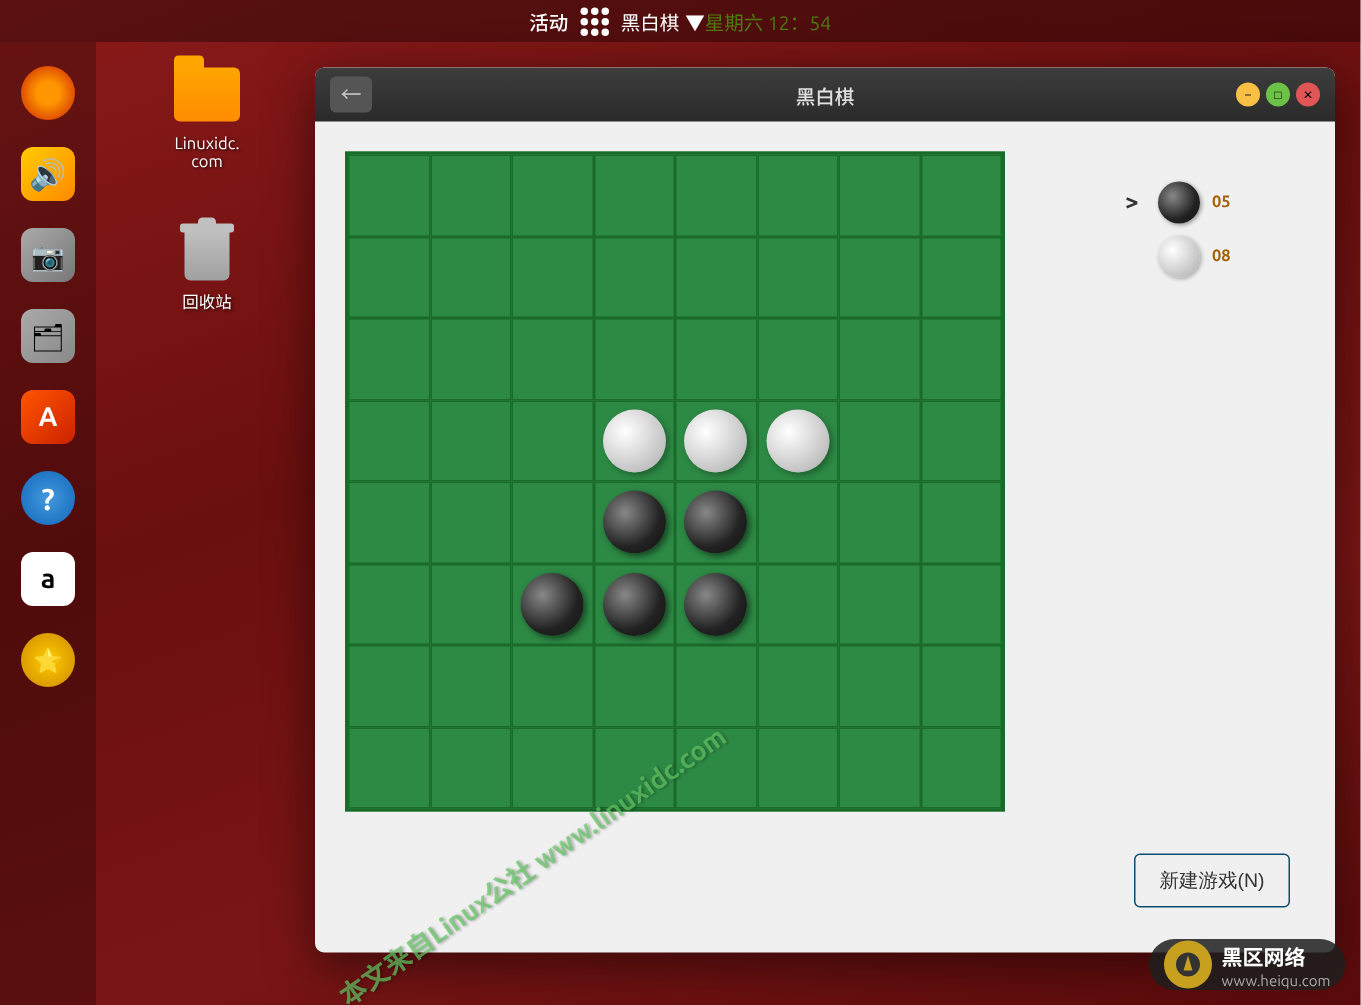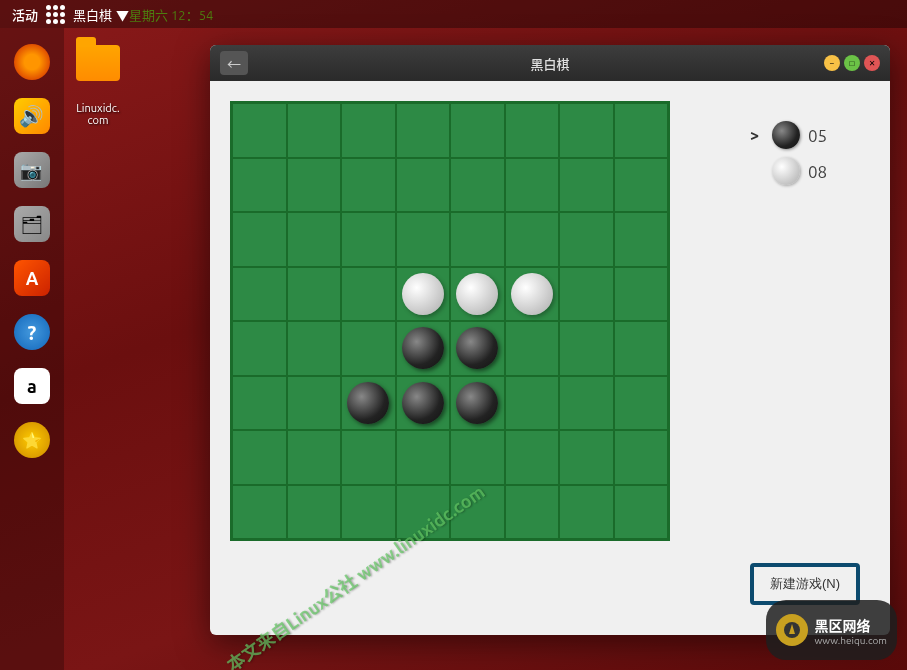--- a/index.html
+++ b/index.html
@@ -13,21 +13,21 @@
     }
 
     
     #topbar {
       position: absolute;
       top: 0; left: 0; right: 0;
       height: 28px;
       background: rgba(0,0,0,0.35);
       display: flex;
       align-items: center;
-      justify-content: flex-start;
+      justify-content: center;
       padding: 0 12px;
       z-index: 100;
     }
     #topbar-left {
       display: flex;
       align-items: center;
       gap: 8px;
     }
     .topbar-label {
       color: white;
@@ -87,23 +87,24 @@
       top: 35px;
       display: flex;
       flex-direction: column;
       align-items: center;
       gap: 20px;
     }
     .desktop-icon {
       display: flex;
       flex-direction: column;
       align-items: center;
-      gap: 15px;
+      gap: 3px;
       cursor: pointer;
       padding: 4px;
+      margin-left: 40px;
     }
     .desktop-icon-img {
       width: 48px;
       height: 48px;
       display: flex;
       align-items: center;
       justify-content: center;
     }
     .desktop-icon-label {
       color: white;
@@ -296,32 +297,32 @@
     }
     .score-piece-black {
       background: radial-gradient(circle at 35% 35%, #888, #222 60%, #111);
       box-shadow: 1px 1px 3px rgba(0,0,0,0.4);
     }
     .score-piece-white {
       background: radial-gradient(circle at 35% 35%, #fff, #ccc 60%, #aaa);
       box-shadow: 1px 1px 3px rgba(0,0,0,0.3);
     }
     .score-num {
-      font-size: 17px;
-      font-weight: normal;
-      color: #404040;
+      font-size: 11px;
+      font-weight: bold;
+      color: #a16207;
     }
 
     #new-game-btn {
       position: absolute;
       bottom: 30px;
       right: 30px;
       padding: 8px 16px;
       background: #f0f0f0;
-      border: 4px solid #0c4a6e;
+      border: 1px solid #0c4a6e;
       border-radius: 4px;
       font-size: 13px;
       cursor: pointer;
       color: #333;
     }
 
     
     #watermark {
       position: absolute;
       bottom: 80px;
@@ -339,21 +340,21 @@
     
     #bottom-logo {
       position: absolute;
       bottom: 10px;
       right: 10px;
       display: flex;
       align-items: flex-end;
       gap: 6px;
       background: rgba(30,30,30,0.85);
       border-radius: 20px;
-      padding: 14px 10px;
+      padding: 1px 10px;
     }
     .logo-icon {
       width: 32px;
       height: 32px;
       background: #c8a020;
       border-radius: 50%;
       display: flex;
       align-items: center;
       justify-content: center;
     }
@@ -534,20 +535,30 @@
 
 <div id="desktop-icons">
   <div class="desktop-icon">
     <div class="desktop-icon-img">
       <div class="folder-icon"></div>
     </div>
     <div class="desktop-icon-label">
       <span>Linuxidc.</span><br>
       <span>com</span>
     </div>
+  </div>
+  <div class="desktop-icon">
+    <div class="desktop-icon-img">
+      <div class="trash-icon">
+        <div class="trash-handle"></div>
+        <div class="trash-lid"></div>
+        <div class="trash-body"></div>
+      </div>
+    </div>
+    <div class="desktop-icon-label">回收站</div>
   </div>
 </div>
 
 <div id="app-window">
   <div id="window-titlebar">
     <div id="window-back">←</div>
     <span id="window-title">黑白棋</span>
     <div id="window-controls">
       <button class="window-btn win-min">−</button>
       <button class="window-btn win-max">□</button>

